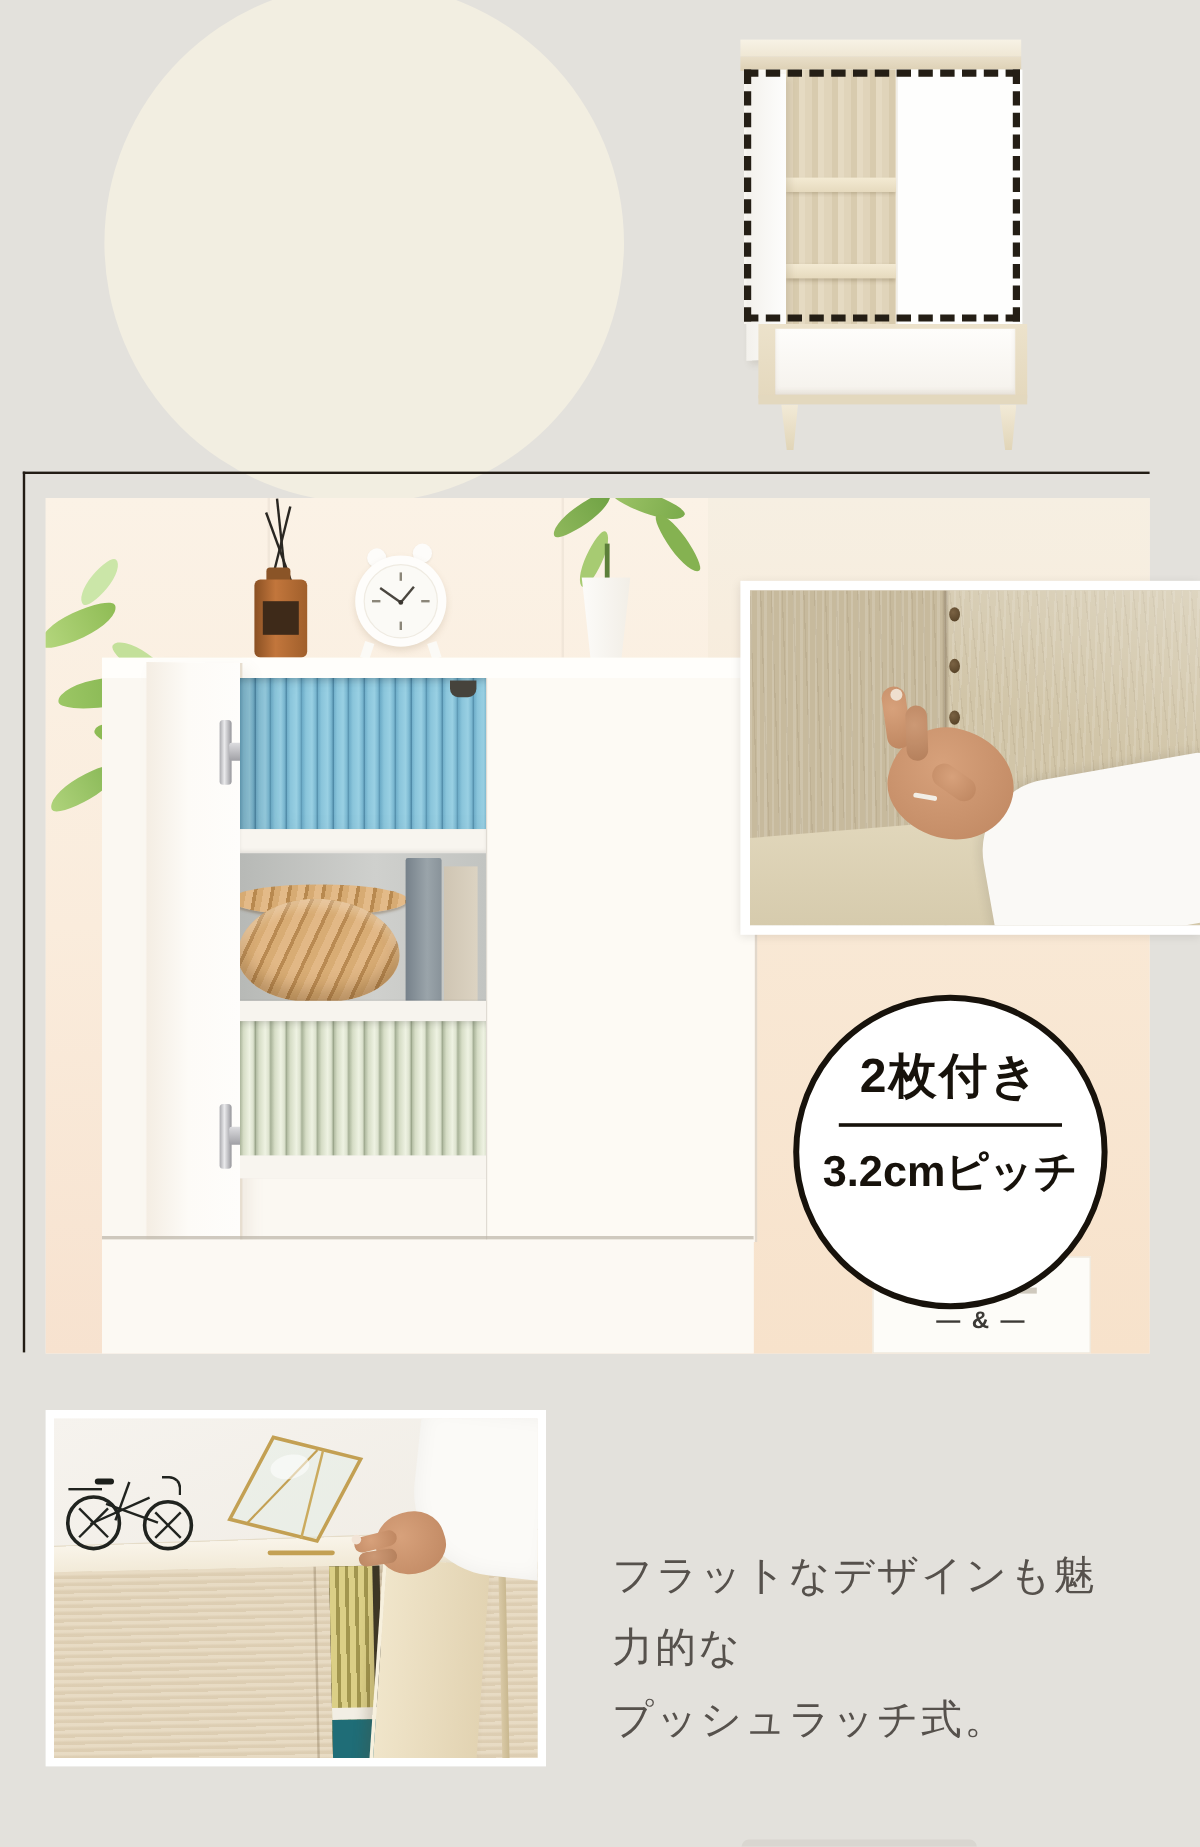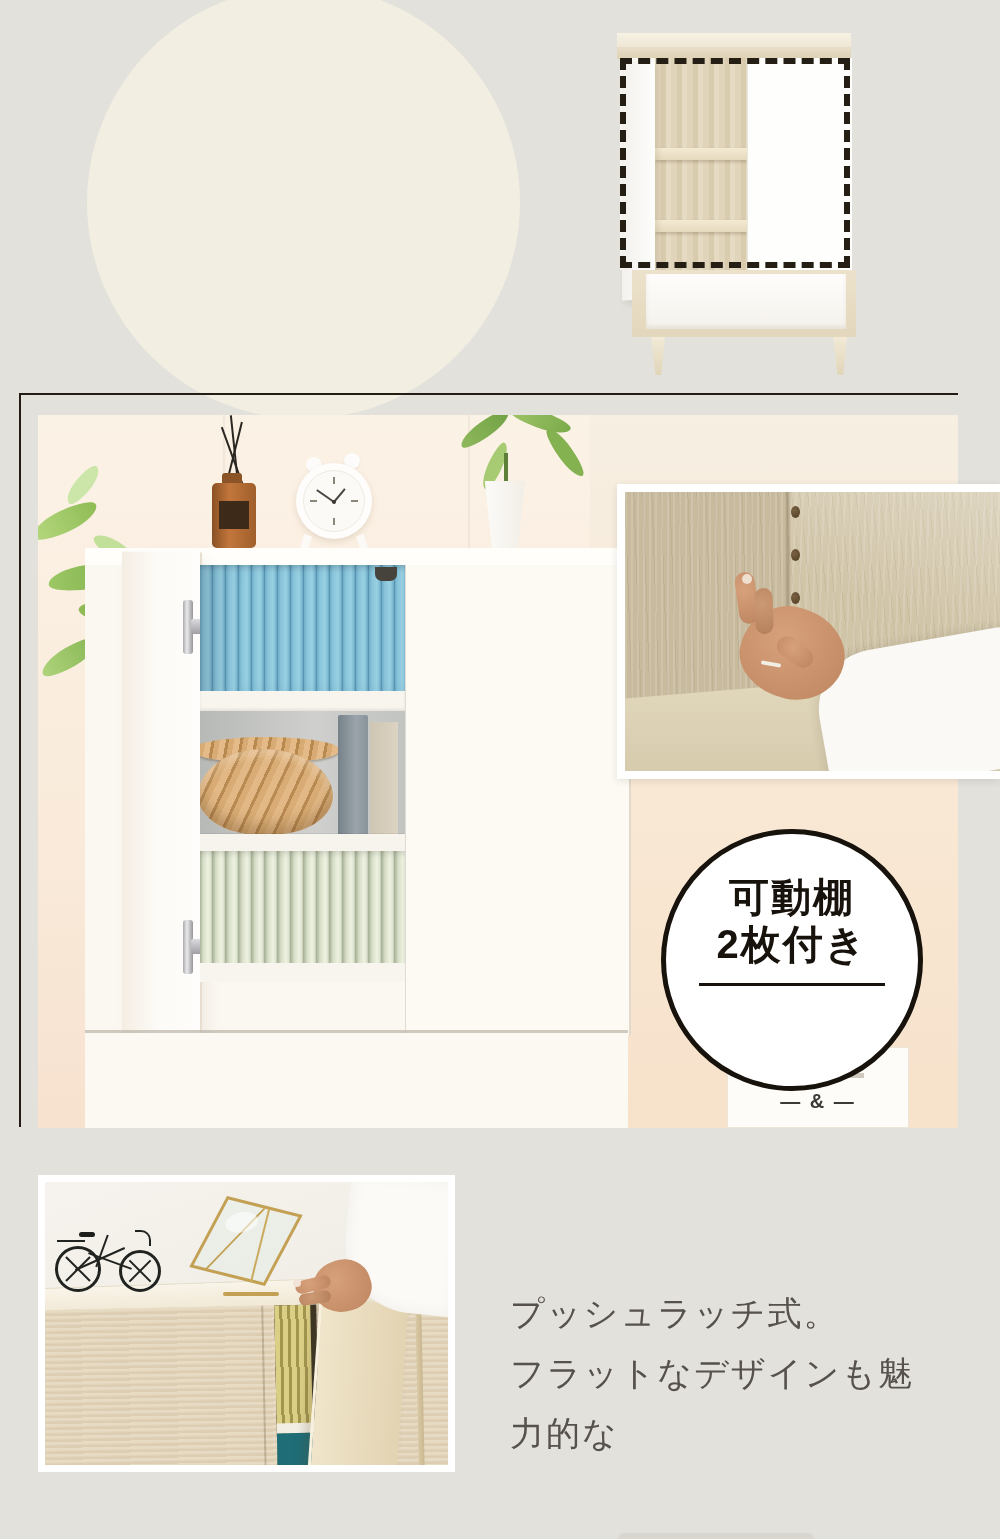--- a/index.html
+++ b/index.html
@@ -278,23 +278,23 @@
       <div class="abs skin" style="left:112px;top:80px;width:20px;height:52px;border-radius:10px;transform:rotate(-8deg);"></div>
       <div class="abs" style="left:117px;top:82px;width:10px;height:10px;background:#EFDFCE;border-radius:50%;"></div>
       <div class="abs skin" style="left:130px;top:96px;width:18px;height:46px;border-radius:9px;transform:rotate(-2deg);filter:brightness(.95);"></div>
       <div class="abs skin" style="left:150px;top:150px;width:40px;height:20px;border-radius:10px;transform:rotate(35deg);"></div>
       <div class="abs" style="left:136px;top:170px;width:20px;height:4px;background:#F2EEE6;border-radius:2px;transform:rotate(10deg);"></div>
     </div>
   </div>
 
   <div class="abs badge">
     <div class="badge-pad">
-      <div class="badge-l">可動棚</div>
       <div class="badge-l">2枚付き</div>
       <div class="badge-rule"></div>
+      <div class="badge-p">3.2cmピッチ</div>
     </div>
   </div>
 
   <div class="abs photoB">
     <div class="abs photoB-in">
       <div class="abs topslab"></div>
       <div class="abs frontB">
         <div class="abs" style="left:224px;top:0;width:2px;height:170px;background:rgba(90,70,40,.25);"></div>
         <div class="abs openingB">
           <div class="abs slatsB"></div>
@@ -333,19 +333,19 @@
 
       <div class="abs sleeveB"></div>
       <div class="abs skin" style="left:268px;top:78px;width:58px;height:52px;border-radius:50% 50% 45% 55%;transform:rotate(-18deg);"></div>
       <div class="abs skin" style="left:250px;top:96px;width:36px;height:13px;border-radius:7px;transform:rotate(-14deg);"></div>
       <div class="abs skin" style="left:254px;top:110px;width:32px;height:12px;border-radius:6px;transform:rotate(-8deg);filter:brightness(.95);"></div>
       <div class="abs" style="left:248px;top:97px;width:8px;height:8px;background:#F2E4D6;border-radius:50%;"></div>
     </div>
   </div>
 
   <div class="abs push-text">
+    <div>フラットなデザインも魅力的な</div>
     <div>プッシュラッチ式。</div>
-    <div>フラットなデザインも魅力的な</div>
   </div>
 
   <div class="abs next-hint"></div>
 
 </div>
 
 </body></html>

